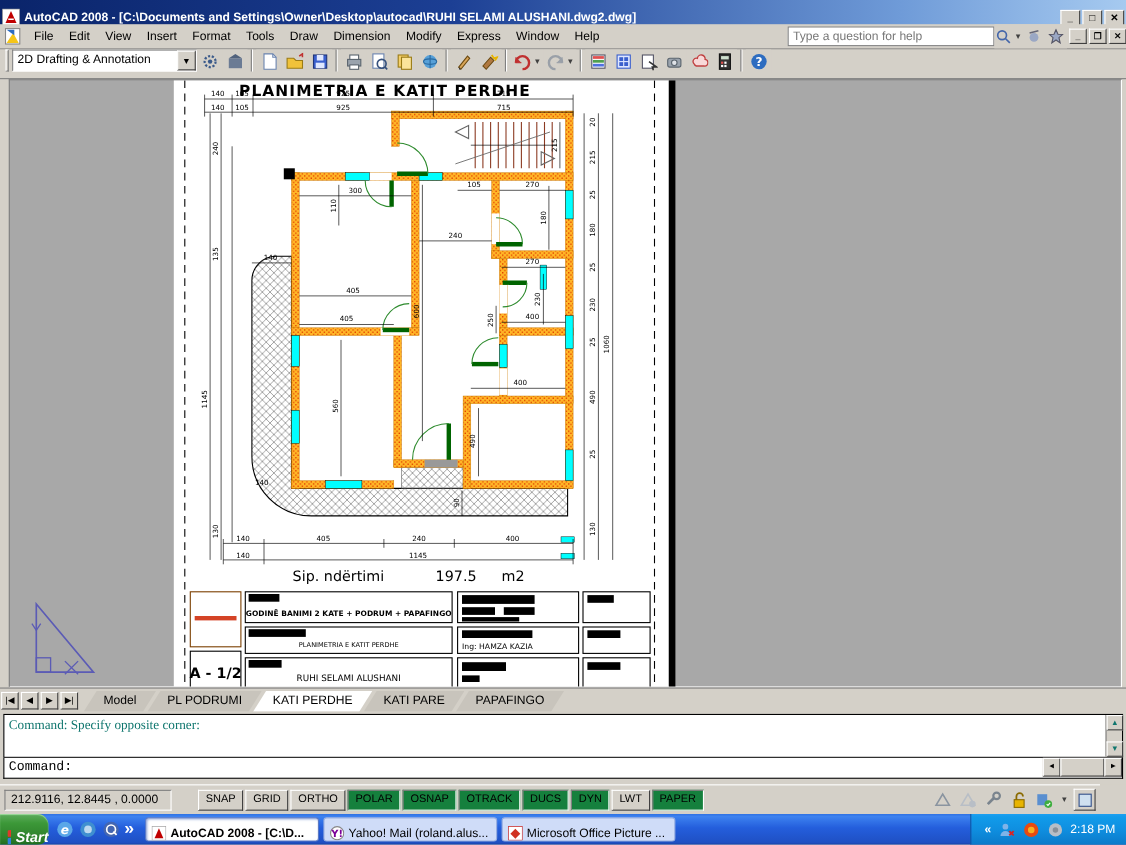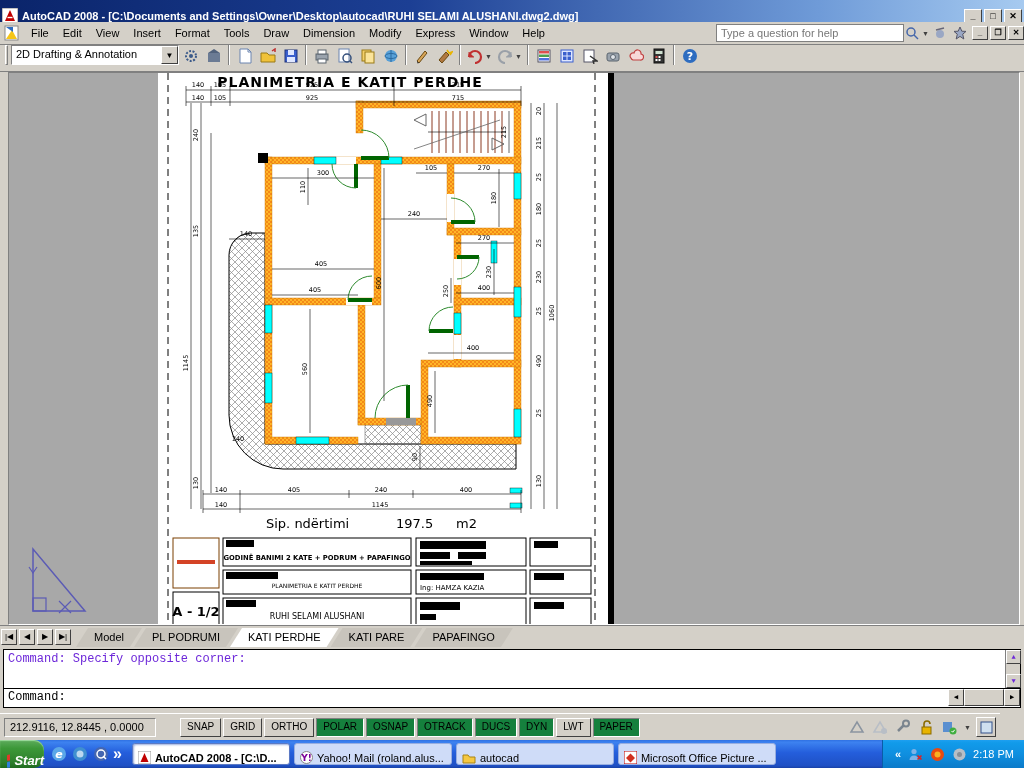--- a/index.html
+++ b/index.html
@@ -42,21 +42,21 @@
   
   #tabbar{left:0;top:625px;width:1024px;height:22px;background:#d4d0c8;display:flex;
     align-items:flex-end;font-size:11px;border-top:1px solid #808080;}
   .navbtn{width:16px;height:16px;font-size:8px;line-height:14px;text-align:center;margin:0 1px 2px 1px;}
   .tab{height:19px;line-height:18px;padding:0 18px;background:#c8c4bc;color:#000;
     clip-path:polygon(12px 0,100% 0,calc(100% - 12px) 100%,0 100%);margin-left:-8px;text-align:right;}
   .tab.active{background:#fff;font-weight:normal;z-index:2;}
   
   #cmdwin{left:0;top:647px;width:1024px;height:66px;background:#d4d0c8;padding:2px 3px;}
   #cmdhist{position:relative;width:100%;height:40px;border:1px solid #000;background:#fff;
-    font-family:Liberation Mono, monospace;font-size:12px;padding:2px 4px;color:#6d28d9;}
+    font-family:Liberation Serif, serif;font-size:12px;padding:2px 4px;color:#0f766e;}
   #cmdline{position:relative;width:100%;height:19px;border:1px solid #000;border-top:none;background:#fff;
     font-family:"Liberation Mono",monospace;font-size:12px;padding:1px 4px;color:#000;}
   .vscroll{position:absolute;right:0;top:0;width:15px;height:100%;background:#d4d0c8;border-left:1px solid #808080;}
   .sarrow{width:15px;height:14px;font-size:7px;line-height:12px;text-align:center;}
   .hscroll{position:absolute;right:0;top:0;height:17px;width:72px;display:flex;background:#d4d0c8;}
   .hscroll .sarrow{width:16px;height:17px;line-height:15px;}
   .hthumb{flex:1;}
   
   #statusbar{left:0;top:713px;width:1000px;height:27px;background:#d4d0c8;display:flex;
     align-items:center;font-size:11px;padding:0 4px;border-top:1px solid #fff;}
@@ -665,26 +665,20 @@
     <span>AutoCAD 2008 - [C:\D...</span>
   </div>
   <div class="task">
     <svg width="13" height="13">
         <circle cx="6.5" cy="6.5" r="6" fill="#ffffff" stroke="#888"></circle>
         <text x="6.5" y="10" text-anchor="middle" font-size="9" font-weight="bold" fill="#7b0099">Y!</text>
       </svg>
     <span>Yahoo! Mail (roland.alus...</span>
   </div>
   <div class="task">
-    <svg width="14" height="12">
-        <path d="M1 3 h5 l1.5 2 H13 v6 H1 Z" fill="#f5c842" stroke="#a98414"></path>
-      </svg>
-    <span>autocad</span>
-  </div>
-  <div class="task">
     <svg width="13" height="13">
         <rect width="13" height="13" fill="#fff" stroke="#b00"></rect>
         <path d="M2 7 L6.5 2.5 L11 7 L6.5 11.5 Z" fill="#d03020"></path>
       </svg>
     <span>Microsoft Office Picture ...</span>
   </div>
   <div id="systray">
     <span style="font-weight:bold">«</span>
     <div class="ticon">
       <svg width="15" height="15">

